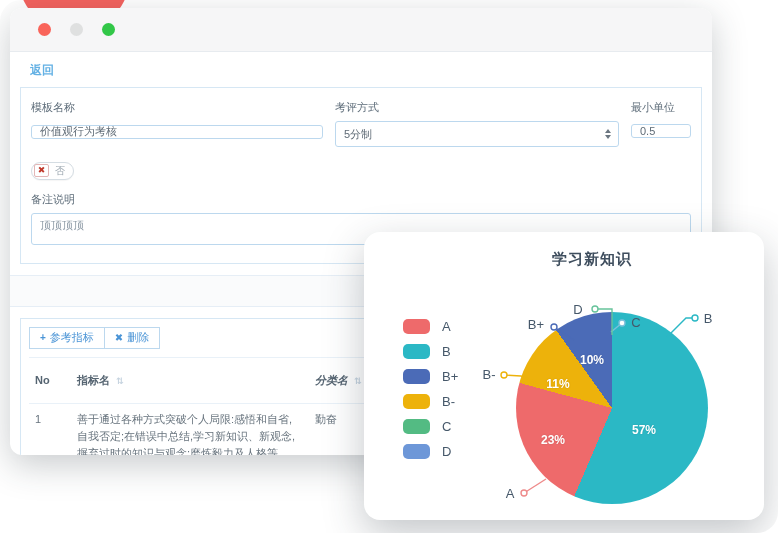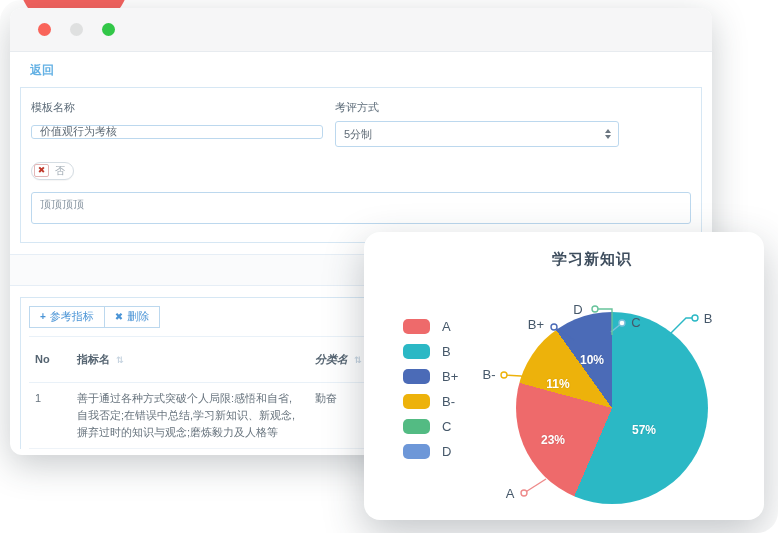--- a/index.html
+++ b/index.html
@@ -116,29 +116,34 @@
         <div class="fcol2">
           <div class="flabel">考评方式</div>
           <div class="fselect">
             <span>5分制</span>
             <span class="spinner">
               <i class="up"></i>
                 <i class="dn"></i>
             </span>
           </div>
         </div>
+        <div class="fcol3">
+          <div class="flabel">最小单位</div>
+          <input class="finput" value="0.5" style="">
+        </div>
       </div>
 
       <div class="gap"></div>
       <span class="switch">
         <span class="switch-x">✖</span>
         <span class="switch-txt">否</span>
       </span>
 
       <div class="gap"></div>
+      <div class="flabel">备注说明</div>
       <textarea class="ftextarea" style="">顶顶顶顶</textarea>
     </div>
 
     <div class="panel-footer"></div>
 
     <div class="table-panel">
       <div class="btn-row">
         <button class="btn">
           <span class="bicon">+</span>
           <span>参考指标</span>

